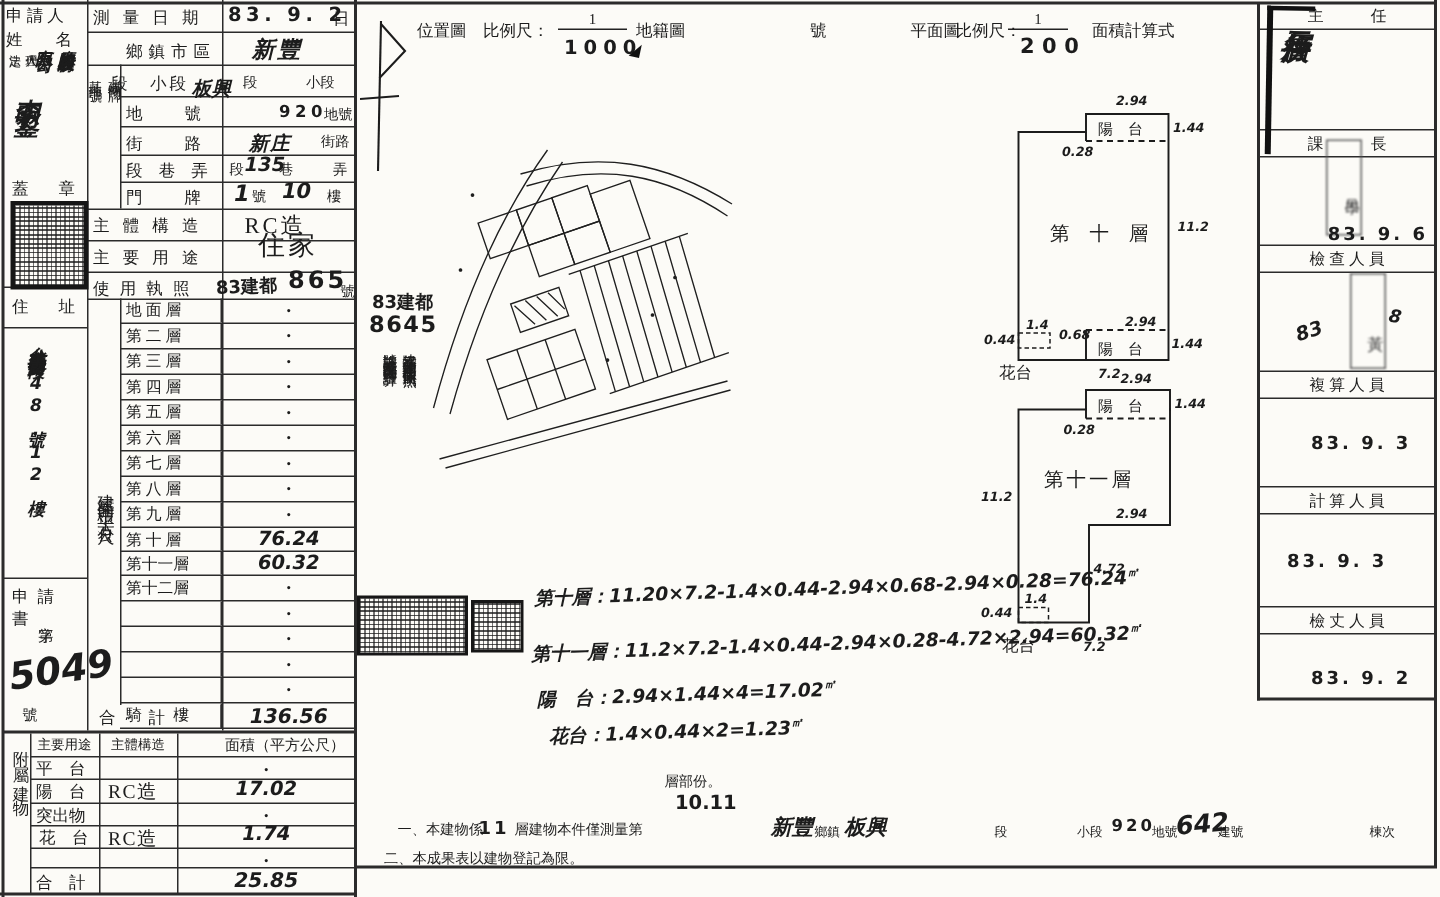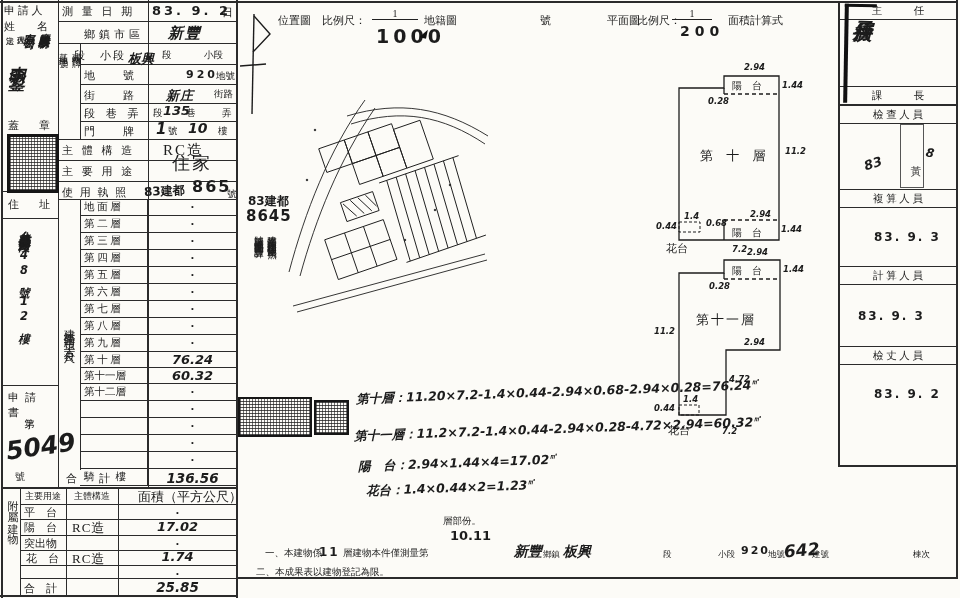--- a/index.html
+++ b/index.html
@@ -229,40 +229,40 @@
   <div class="hl" style="left:20px;top:504px;width:217px"></div>
   <div class="hl" style="left:20px;top:519px;width:217px"></div>
   <div class="hl" style="left:20px;top:535px;width:217px"></div>
   <div class="hl" style="left:20px;top:550px;width:217px"></div>
   <div class="hl" style="left:20px;top:565px;width:217px"></div>
   <div class="hl" style="left:20px;top:578px;width:217px"></div>
 
   <div class="abs vtext" style="left:5px;top:492px;height:102px;font-size:11px;letter-spacing:11px">附屬建物</div>
   <div class="abs ctr" style="left:20px;top:489px;width:46px;height:15px;font-size:9px">主要用途</div>
   <div class="abs ctr" style="left:66px;top:489px;width:52px;height:15px;font-size:9px">主體構造</div>
-  <div class="abs ctr" style="left:118px;top:489px;width:144px;height:15px;font-size:13px">面積（平方公尺）</div>
+  <div class="abs ctr" style="left:118px;top:489px;width:144px;height:15px;font-size:10px">面積（平方公尺）</div>
 
   <div class="abs" style="left:24px;top:505px;font-size:11px">平　台</div>
   <div class="abs dotv" style="left:118px;top:505px;width:119px">·</div>
   <div class="abs" style="left:24px;top:520px;font-size:11px">陽　台</div>
   <div class="abs" style="left:72px;top:519px;font-size:13px;letter-spacing:1px">RC造</div>
   <div class="abs hw" style="left:118px;top:519px;width:119px;text-align:center;font-size:13px">17.02</div>
   <div class="abs" style="left:24px;top:536px;font-size:11px">突出物</div>
   <div class="abs dotv" style="left:118px;top:536px;width:119px">·</div>
   <div class="abs" style="left:26px;top:551px;font-size:11px">花　台</div>
   <div class="abs" style="left:72px;top:550px;font-size:13px;letter-spacing:1px">RC造</div>
   <div class="abs hw" style="left:118px;top:549px;width:119px;text-align:center;font-size:13px">1.74</div>
   <div class="abs dotv" style="left:118px;top:566px;width:119px">·</div>
   <div class="abs" style="left:24px;top:581px;font-size:11px">合　計</div>
   <div class="abs hw" style="left:118px;top:579px;width:119px;text-align:center;font-size:13.5px">25.85</div>
 
   <div class="abs lbl" style="left:278px;top:13px">位置圖</div>
   <div class="abs lbl" style="left:322px;top:13px">比例尺：</div>
   <div class="abs" style="left:372px;top:8px;width:46px;text-align:center;font-size:10px;border-bottom:1.5px solid #222">1</div>
-  <div class="abs st" style="left:376px;top:25px;font-size:19px;letter-spacing:4px">1000</div>
+  <div class="abs st" style="left:376px;top:25px;font-size:13px;letter-spacing:4px">1000</div>
   <div class="abs" style="left:420px;top:29px;width:0;height:0;border-left:7px solid transparent;border-bottom:9px solid #111;transform:rotate(12deg)"></div>
   <div class="abs lbl" style="left:424px;top:13px">地籍圖</div>
   <div class="abs lbl" style="left:540px;top:13px">號</div>
 
   <div class="abs lbl" style="left:607px;top:13px">平面圖</div>
   <div class="abs lbl" style="left:637px;top:13px">比例尺：</div>
   <div class="abs" style="left:672px;top:8px;width:40px;text-align:center;font-size:10px;border-bottom:1.5px solid #222">1</div>
   <div class="abs st" style="left:680px;top:23px;font-size:14px;letter-spacing:5px">200</div>
   <div class="abs lbl" style="left:728px;top:13px">面積計算式</div>
 
@@ -380,20 +380,24 @@
     <text x="43" y="156" class="dim">1.4</text>
     <text x="14" y="165" class="dim">0.44</text>
     <text x="28" y="188" font-size="11">花台</text>
     <text x="82" y="188" class="dim">7.2</text>
   </svg>
 
   <div class="abs" style="left:838px;top:2px;width:118px;height:465px;border-left:2px solid #2b2b2b;border-bottom:2px solid #2b2b2b;box-sizing:border-box">
     <div class="shead" style="border-top:none">主　　　任</div>
     <div style="height:66px;position:relative"></div>
     <div class="shead">課　　　長</div>
+    <div style="height:58px;position:relative">
+      <div class="abs vtext" style="left:44px;top:-12px;width:22px;height:62px;border:1px solid #555;font-size:10px;color:#3a3a3a;filter:blur(.6px);text-align:center">呂學</div>
+      <div class="abs st" style="right:4px;bottom:0;font-size:12px;letter-spacing:2px">83. 9. 6</div>
+    </div>
     <div class="shead">檢 查 人 員</div>
     <div style="height:65px;position:relative">
       <div class="abs vtext" style="left:60px;top:0;width:22px;height:62px;border:1px solid #555;font-size:11px;color:#3a3a3a;filter:blur(.6px);text-align:center">黃</div>
       <div class="abs hw" style="left:24px;top:32px;font-size:13px;transform:rotate(-18deg)">83</div>
       <div class="abs hw" style="left:86px;top:22px;font-size:12px;transform:rotate(10deg)">8</div>
     </div>
     <div class="shead">複 算 人 員</div>
     <div style="height:58px;position:relative">
       <div class="abs st" style="left:34px;top:22px;font-size:12px;letter-spacing:2px">83. 9. 3</div>
     </div>

